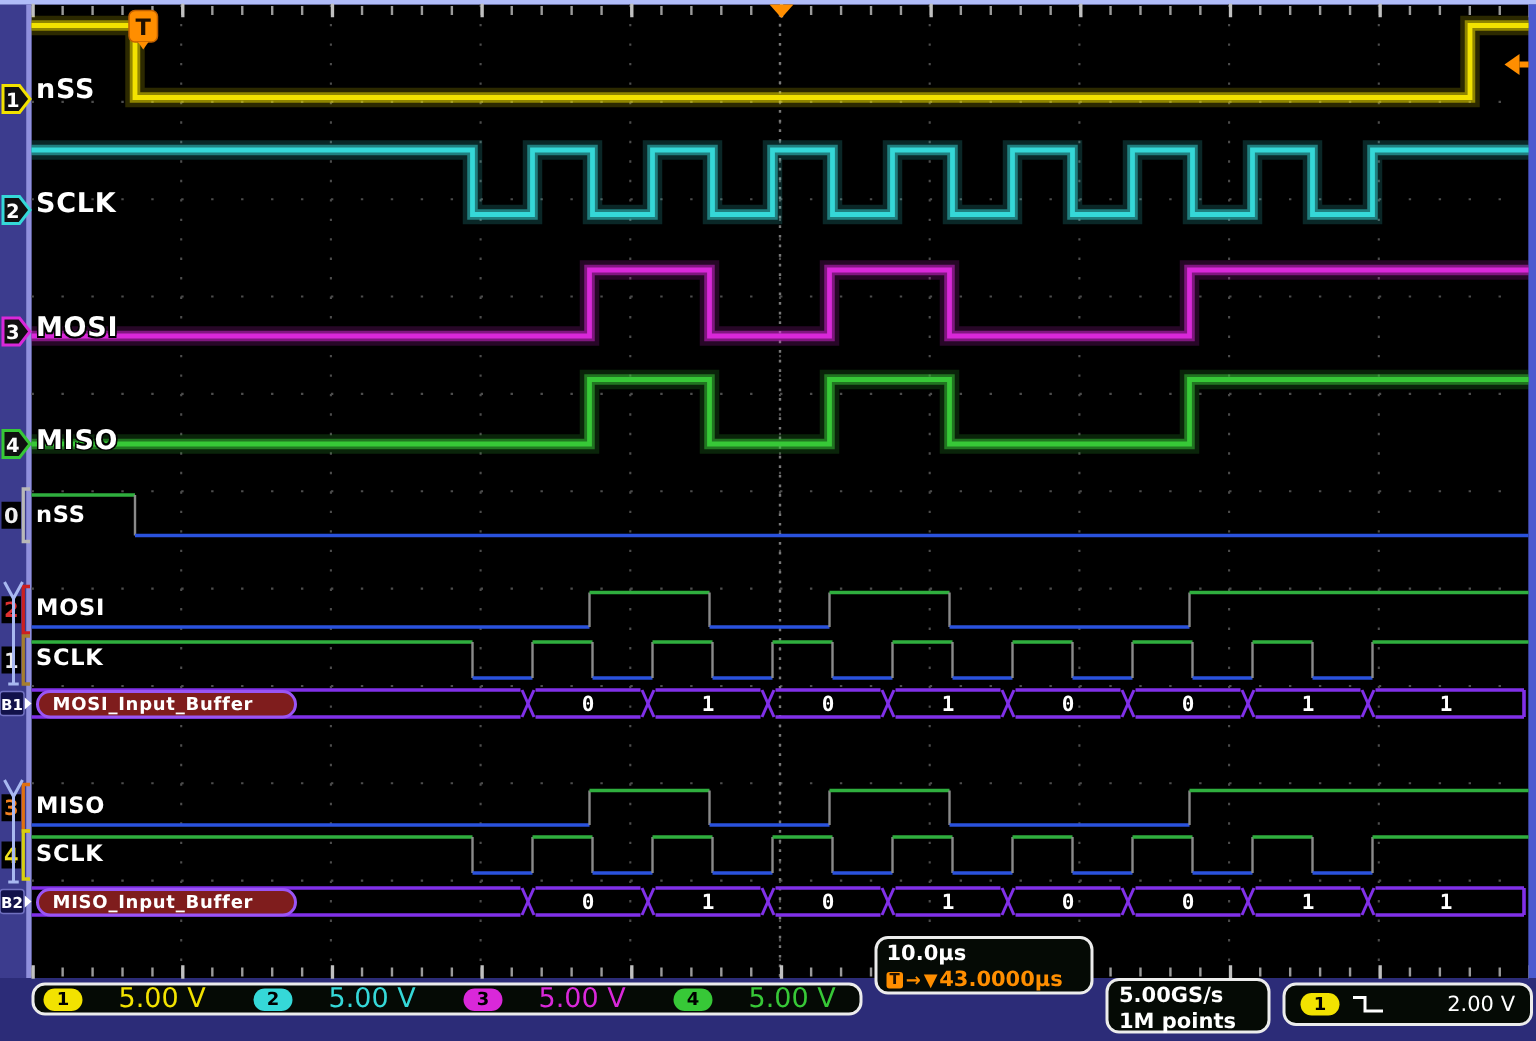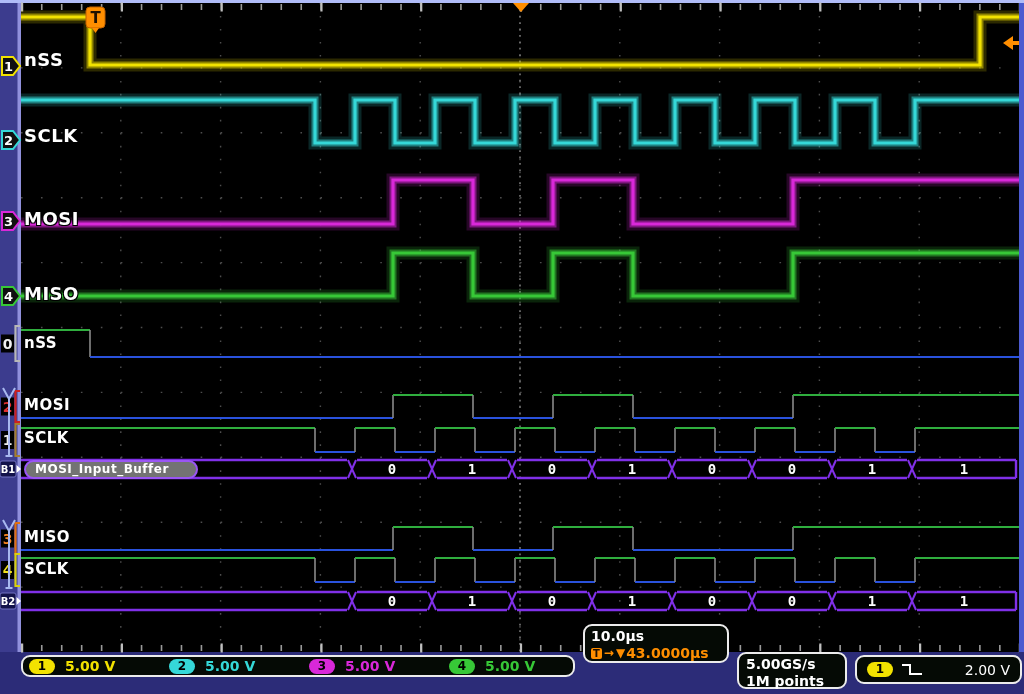--- a/index.html
+++ b/index.html
@@ -13,35 +13,35 @@
     text-shadow:1px 1px 0 #000,-1px -1px 0 #000,1px -1px 0 #000,-1px 1px 0 #000;
     letter-spacing:0.5px;white-space:nowrap;
   }
   .dlabel{
     position:absolute;left:24px;color:#fff;font-weight:bold;font-size:15px;line-height:15px;
     text-shadow:1px 1px 0 #000,-1px -1px 0 #000,1px -1px 0 #000,-1px 1px 0 #000;
     letter-spacing:0.5px;white-space:nowrap;
   }
   .pill{
     position:absolute;left:24px;width:174px;height:19px;box-sizing:border-box;
-    background:#737373;border:2px solid #9a55f5;border-radius:10px;
+    background:#7f1d1d;border:2px solid #9a55f5;border-radius:10px;
     color:#fff;font-weight:bold;font-size:12px;line-height:15px;
     padding-left:9px;letter-spacing:0.5px;white-space:nowrap;overflow:hidden;
   }
   .bar-box{
     position:absolute;box-sizing:border-box;background:#050a05;
     border:2px solid #ececec;border-radius:9px;color:#fff;
   }
   #box-channels{left:21px;top:655px;width:554px;height:22px;display:flex;align-items:center;padding:0 0 0 6px;}
   .ch-item{display:flex;align-items:center;width:140px;flex:0 0 auto;}
   .ch-badge{
     display:inline-block;width:26px;height:15px;border-radius:8px;text-align:center;
     color:#000;font-weight:bold;font-size:12px;line-height:15px;margin-right:10px;flex:0 0 auto;
   }
-  .ch-scale{font-weight:bold;font-size:14px;line-height:14px;}
+  .ch-scale{font-weight:normal;font-size:18px;line-height:14px;margin-left:14px;}
   .b1{background:#f2e200;} .b2{background:#35d8d8;} .b3{background:#d928d9;} .b4{background:#37c837;}
   .t1{color:#f2e200;} .t2{color:#35d8d8;} .t3{color:#d928d9;} .t4{color:#37c837;}
   #box-horizontal{left:583px;top:624px;width:146px;height:39px;padding:2px 6px;}
   #box-horizontal .line1{font-size:14px;font-weight:bold;line-height:17px;color:#fff;}
   #box-horizontal .line2{display:flex;align-items:center;font-size:14px;font-weight:bold;line-height:16px;color:#ff8e00;}
   .t-icon{
     display:inline-block;background:#ff8e00;color:#201000;font-size:10px;font-weight:bold;
     line-height:11px;padding:0 2px;border-radius:2px;margin-right:1px;
   }
   .arrow-glyph{font-size:12px;margin:0 1px;}
@@ -356,20 +356,21 @@
   <div class="alabel" style="top:210px">MOSI</div>
   <div class="alabel" style="top:285px">MISO</div>
 
   <div class="dlabel" style="top:336px">nSS</div>
   <div class="dlabel" style="top:398px">MOSI</div>
   <div class="dlabel" style="top:431px">SCLK</div>
   <div class="dlabel" style="top:530px">MISO</div>
   <div class="dlabel" style="top:562px">SCLK</div>
 
   <div class="pill" style="top:460px">MOSI_Input_Buffer</div>
+  <div class="pill" style="top:592px">MISO_Input_Buffer</div>
 
   <div class="bar-box" id="box-channels">
     <div class="ch-item">
       <span class="ch-badge b1">1</span>
       <span class="ch-scale t1">5.00 V</span>
     </div>
     <div class="ch-item">
       <span class="ch-badge b2">2</span>
       <span class="ch-scale t2">5.00 V</span>
     </div>

